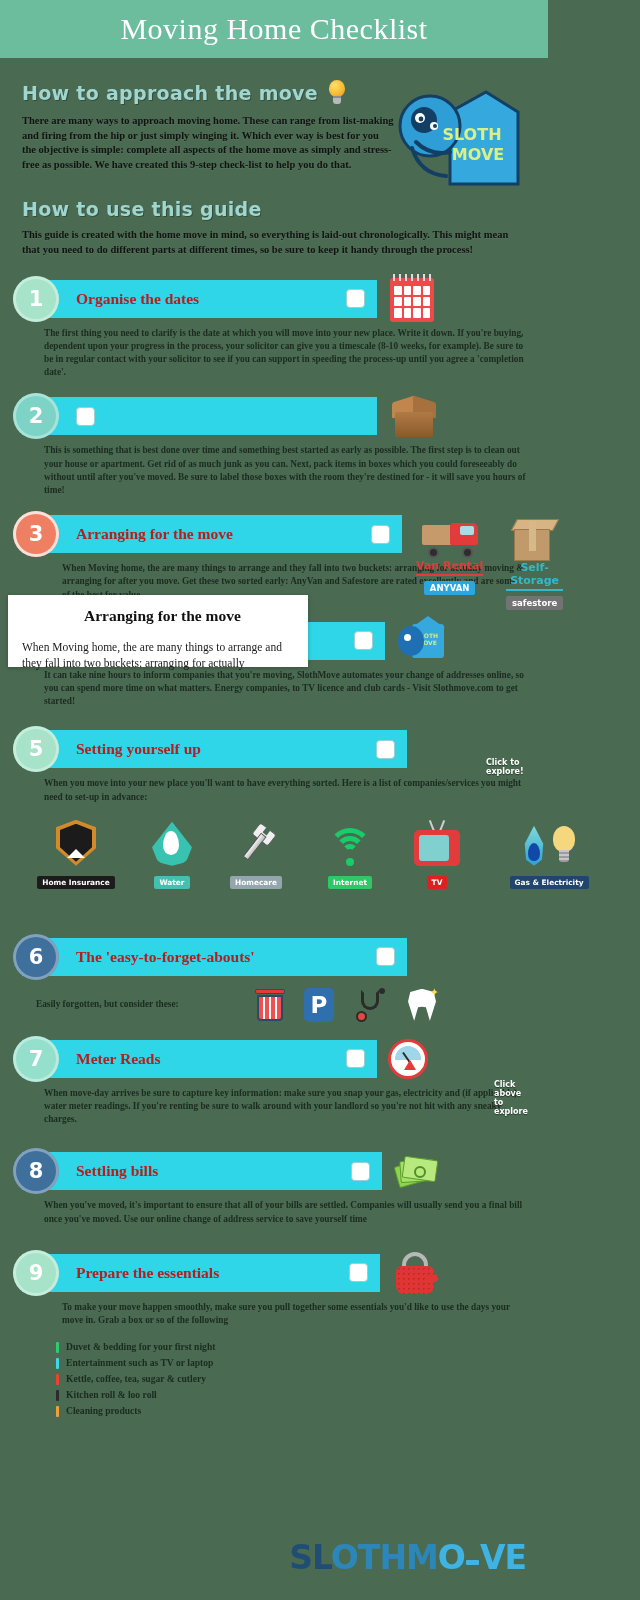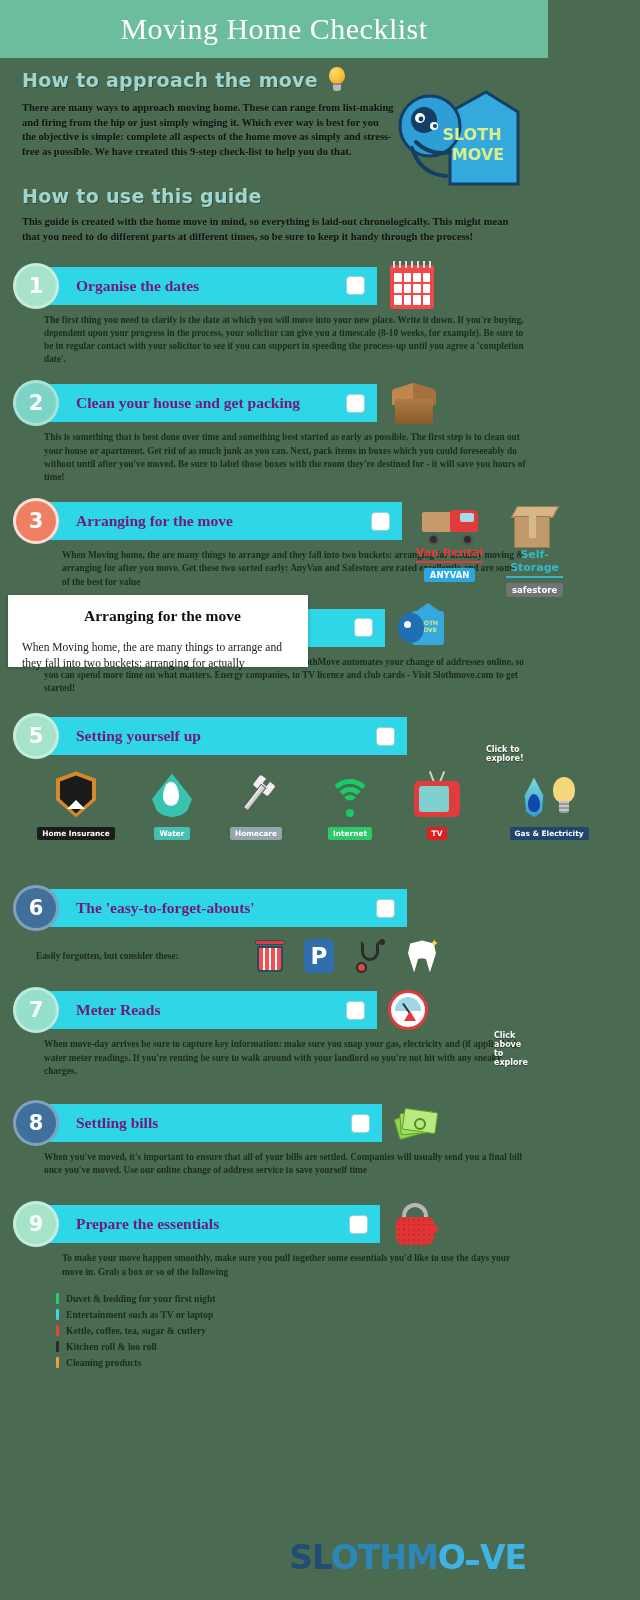--- a/index.html
+++ b/index.html
@@ -30,21 +30,21 @@
   .body-wrap { padding: 0 22px; position: relative; }
 
   .sect-head {
     font-family: "DejaVu Sans", sans-serif;
     font-size: 19px;
     font-weight: bold;
     color: #9fd6d0;
     letter-spacing: .3px;
     text-shadow: 1px 1px 0 rgba(0,0,0,.28);
   }
-  .intro-1 { margin-top: 9px; display: flex; align-items: center; gap: 10px; }
+  .intro-1 { margin-top: 22px; display: flex; align-items: center; gap: 10px; }
   .intro-para {
     font-family: "Liberation Serif", serif;
     font-size: 10.5px;
     font-weight: bold;
     line-height: 14.6px;
     color: #121212;
     margin-top: 8px;
     max-width: 372px;
     text-shadow: 0 1px 0 rgba(255,255,255,.06);
   }
@@ -102,21 +102,21 @@
   .n-mint   { background: #a7e3c9; }
   .n-steel  { background: #3f6f9b; }
   .n-aqua   { background: #95e0cc; }
   .n-navy   { background: #3f6f9b; }
   .n-pale   { background: #a7e3c9; }
 
   .step-title {
     font-family: "Liberation Serif", serif;
     font-weight: bold;
     font-size: 15.5px;
-    color: #701a75;
+    color: #b91c1c;
     flex: 1;
   }
   .step-check {
     width: 19px; height: 19px; border-radius: 4px;
     background: #ffffff; border: 1px solid #9ccfcf;
     flex: 0 0 auto;
   }
 
   .step-icon { position: absolute; top: -4px; }
   .step-desc {
@@ -383,21 +383,20 @@
             <i></i>
             <i></i>
         </div>
       </div>
       <div class="step-desc">The first thing you need to clarify is the date at which you will move into your new place. Write it down. If you're buying, dependent upon your progress in the process, your solicitor can give you a timescale (8-10 weeks, for example). Be sure to be in regular contact with your solicitor to see if you can support in speeding the process-up until you agree a 'completion date'.</div>
     </div>
 
     <div class="step" style="margin-top:18px;">
       <div class="step-bar w2">
         <div class="step-num n-teal">2</div>
-        <div class="step-title">Clean your house and get packing</div>
         <div class="step-check"></div>
       </div>
       <div class="step-icon" style="left:368px; top:-2px;">
         <div class="box-icon">
             <span class="fl"></span>
             <span class="fr"></span>
             <span class="bot"></span>
           </div>
       </div>
       <div class="step-desc">This is something that is best done over time and something best started as early as possible. The first step is to clean out your house or apartment. Get rid of as much junk as you can. Next, pack items in boxes which you could foreseeably do without until after you've moved. Be sure to label those boxes with the room they're destined for - it will save you hours of time!</div>
@@ -456,20 +455,21 @@
       <div class="step-desc">It can take nine hours to inform companies that you're moving, SlothMove automates your change of addresses online, so you can spend more time on what matters. Energy companies, to TV licence and club cards - Visit Slothmove.com to get started!</div>
     </div>
 
     <div class="step" style="margin-top:22px;">
       <div class="step-bar w5">
         <div class="step-num n-mint">5</div>
         <div class="step-title">Setting yourself up</div>
         <div class="step-check"></div>
       </div>
       <div class="tip" style="left:464px; top:28px;">Click to explore!</div>
+      <div class="step-desc">When you move into your new place you'll want to have everything sorted. Here is a list of companies/services you might need to set-up in advance:</div>
 
       <div style="position:relative; height:104px; margin-top:14px;">
         <div class="svc" style="left:8px; top:0; width:92px;">
           <div class="art">
             <div class="shield">
                 <span class="outer"></span>
                 <span class="inner"></span>
                 <span class="home"><span class="roof"></span><span class="body2"></span></span>
               </div>
           </div>

